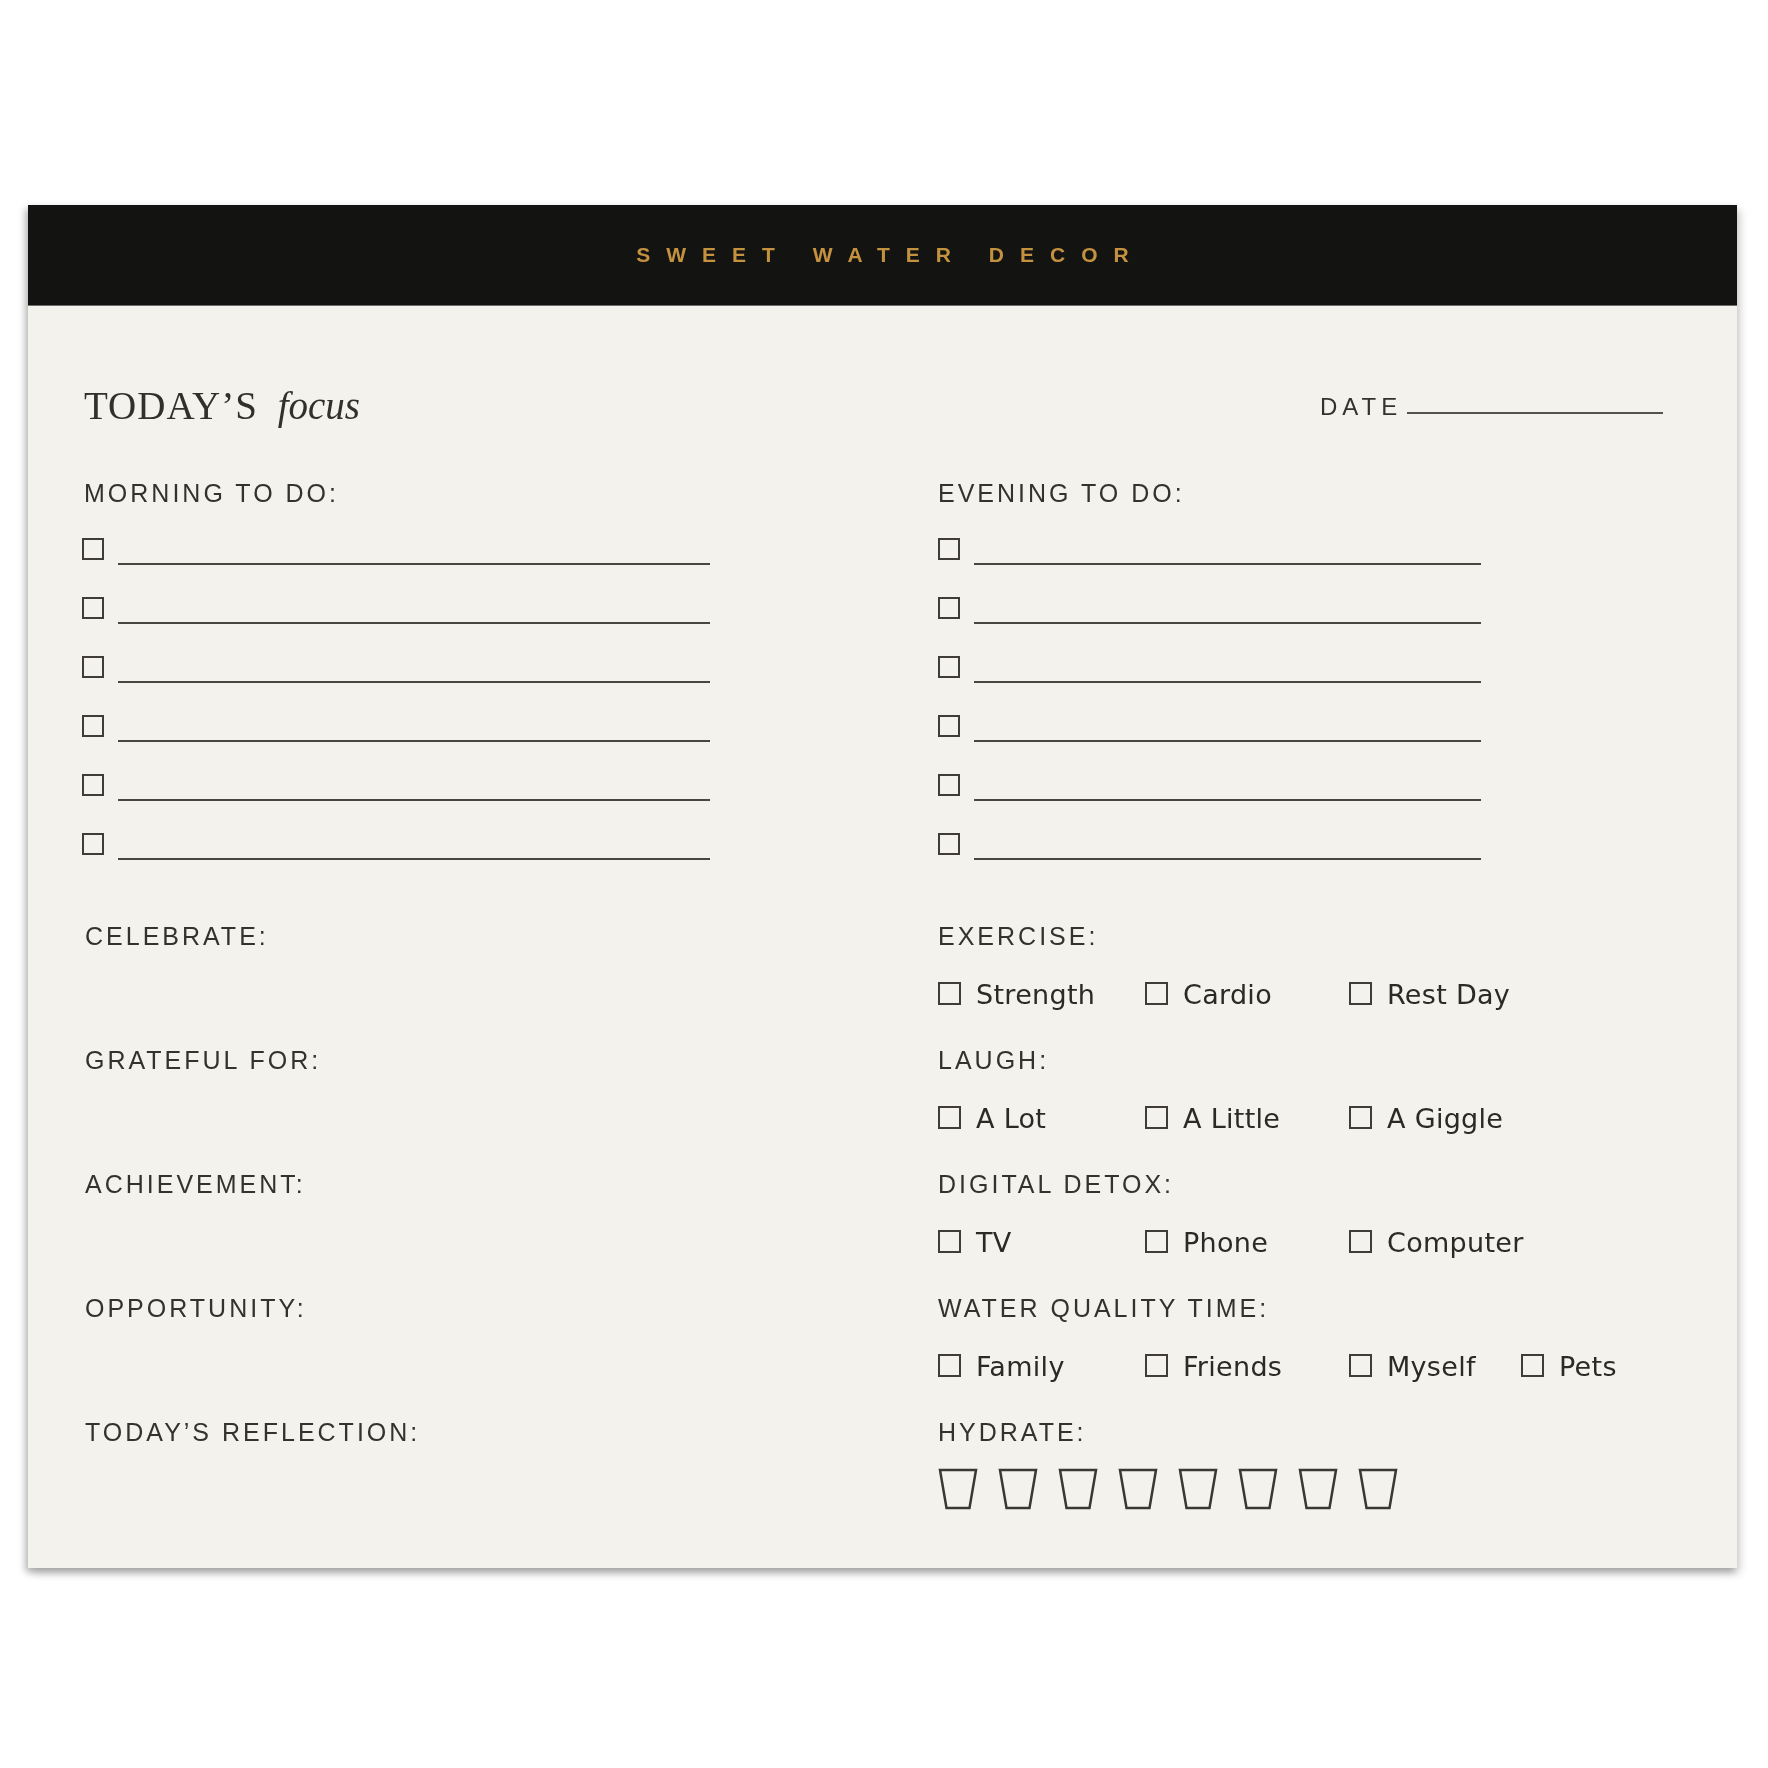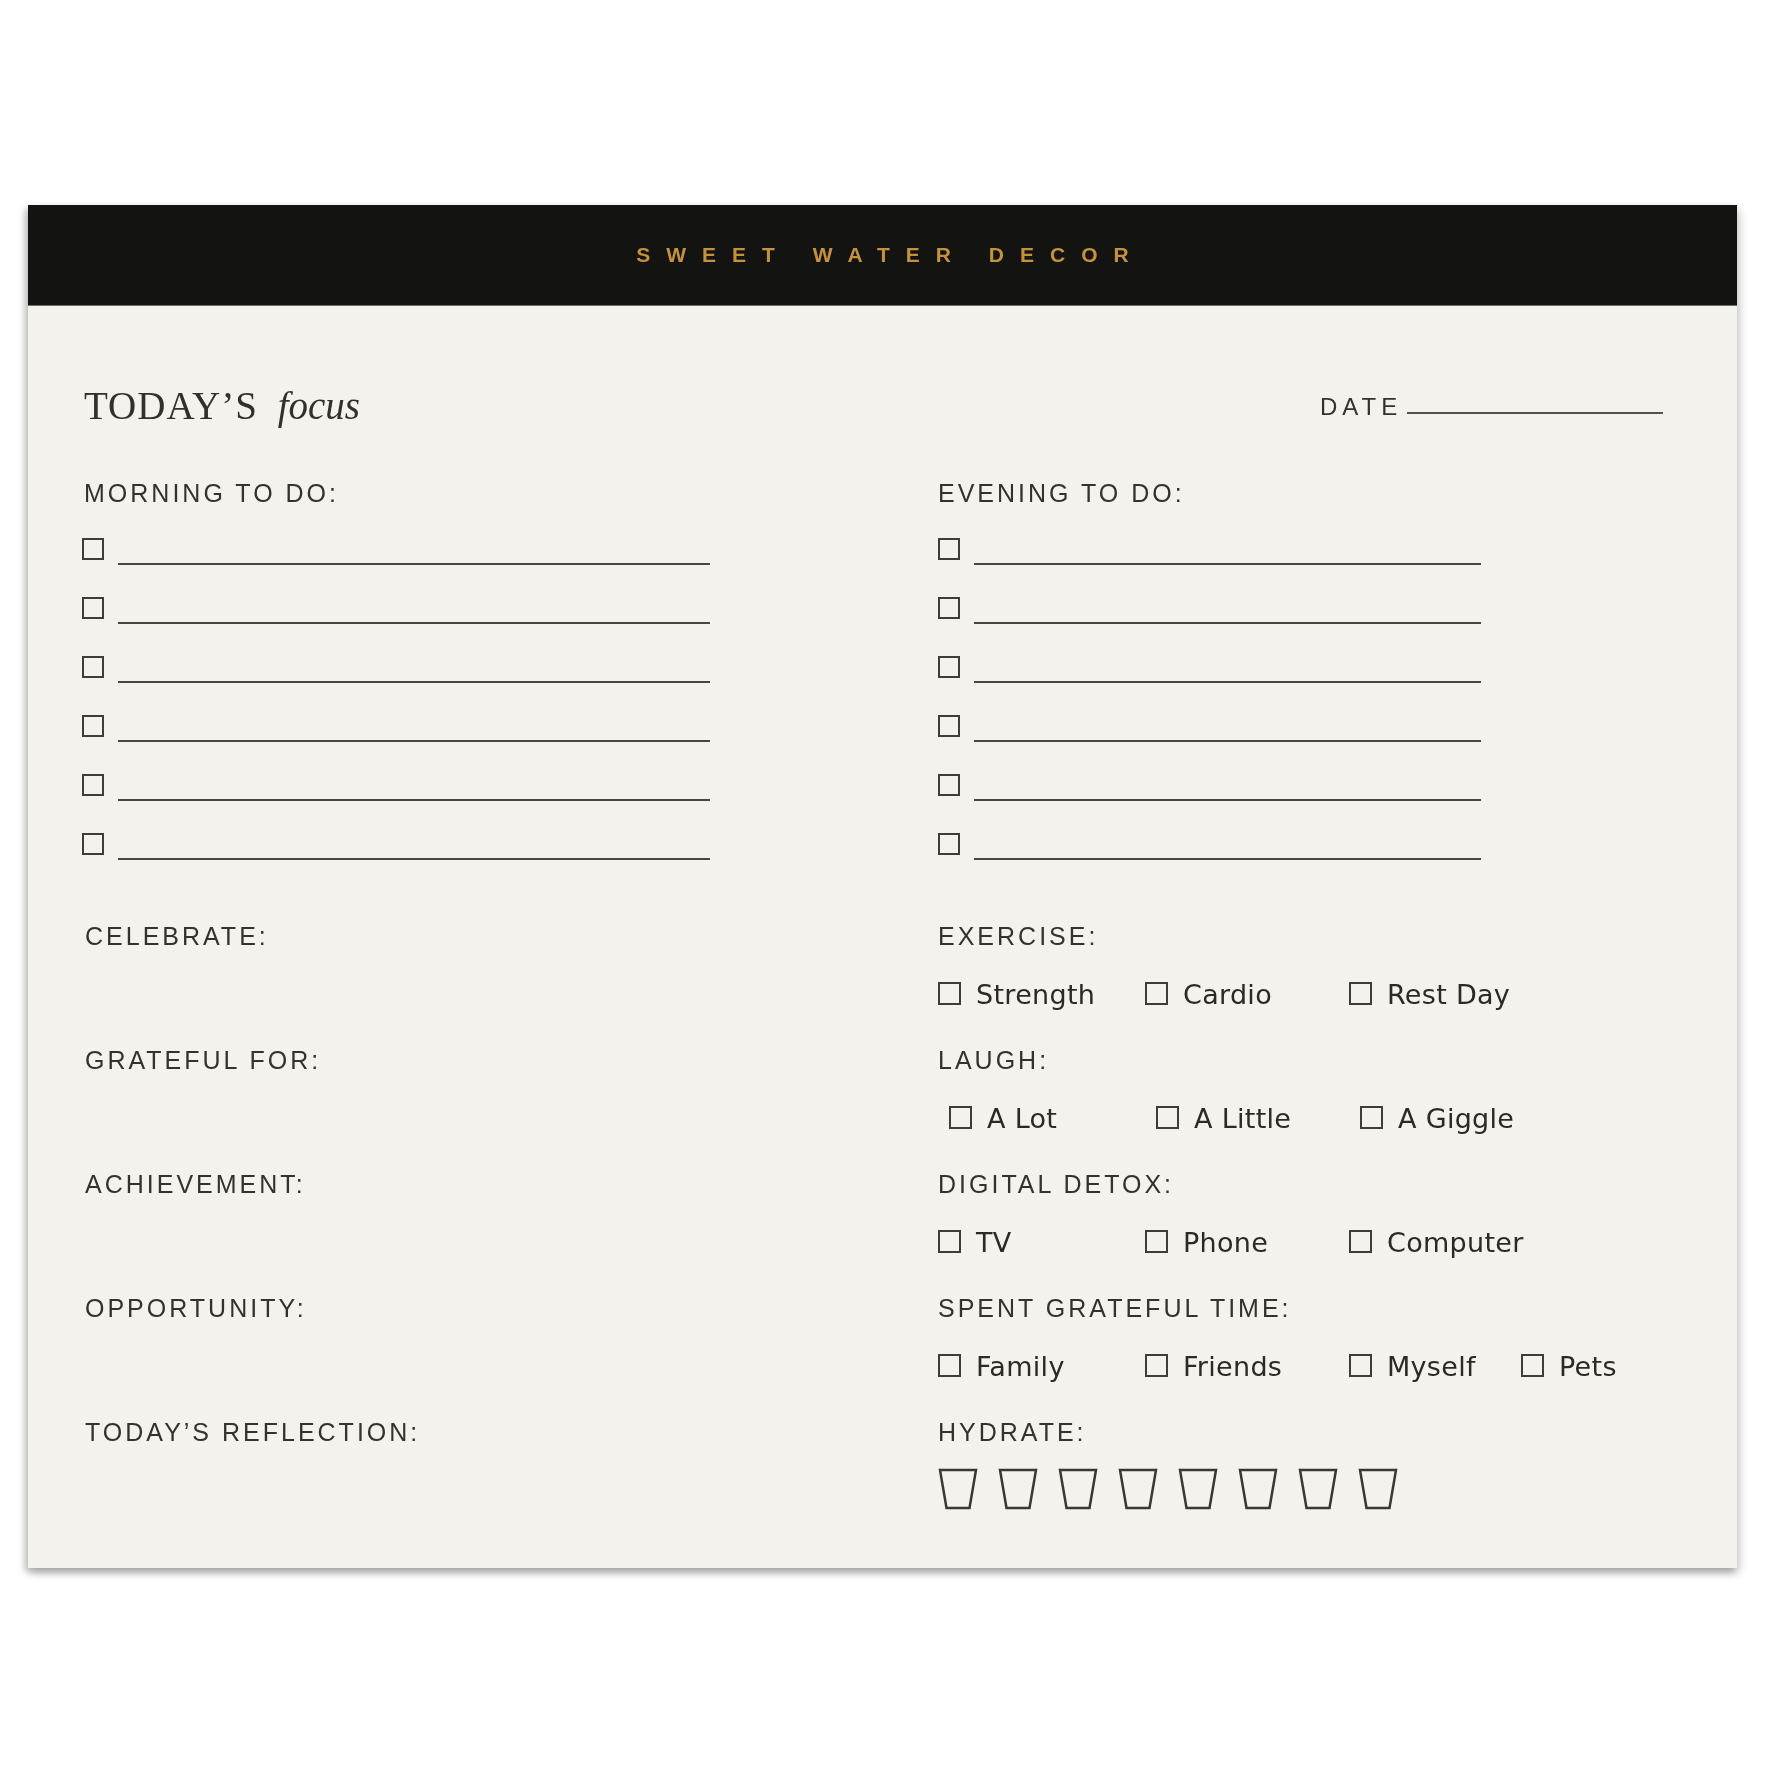--- a/index.html
+++ b/index.html
@@ -130,38 +130,38 @@
 
     <span class="sec-label" style="left:57px; top:717px;">CELEBRATE:</span>
     <span class="sec-label" style="left:57px; top:841px;">GRATEFUL FOR:</span>
     <span class="sec-label" style="left:57px; top:965px;">ACHIEVEMENT:</span>
     <span class="sec-label" style="left:57px; top:1089px;">OPPORTUNITY:</span>
     <span class="sec-label" style="left:57px; top:1213px;">TODAY’S REFLECTION:</span>
 
     <span class="sec-label" style="left:910px; top:717px;">EXERCISE:</span>
     <span class="sec-label" style="left:910px; top:841px;">LAUGH:</span>
     <span class="sec-label" style="left:910px; top:965px;">DIGITAL DETOX:</span>
-    <span class="sec-label" style="left:910px; top:1089px;">SPENT GRATEFUL TIME:</span>
+    <span class="sec-label" style="left:910px; top:1089px;">WATER QUALITY TIME:</span>
     <span class="sec-label" style="left:910px; top:1213px;">HYDRATE:</span>
 
     <div class="opt-row" style="top:775px;">
         <div class="opt" style="left: 0px;">
           <div class="opt-box"></div>
           <span class="opt-label">Strength</span>
         </div>
         <div class="opt" style="left: 207px;">
           <div class="opt-box"></div>
           <span class="opt-label">Cardio</span>
         </div>
         <div class="opt" style="left: 411px;">
           <div class="opt-box"></div>
           <span class="opt-label">Rest Day</span>
         </div>
       </div>
-    <div class="opt-row" style="top:899px;margin-left:11px;">
+    <div class="opt-row" style="top:899px;">
         <div class="opt" style="left: 0px;">
           <div class="opt-box"></div>
           <span class="opt-label">A Lot</span>
         </div>
         <div class="opt" style="left: 207px;">
           <div class="opt-box"></div>
           <span class="opt-label">A Little</span>
         </div>
         <div class="opt" style="left: 411px;">
           <div class="opt-box"></div>

